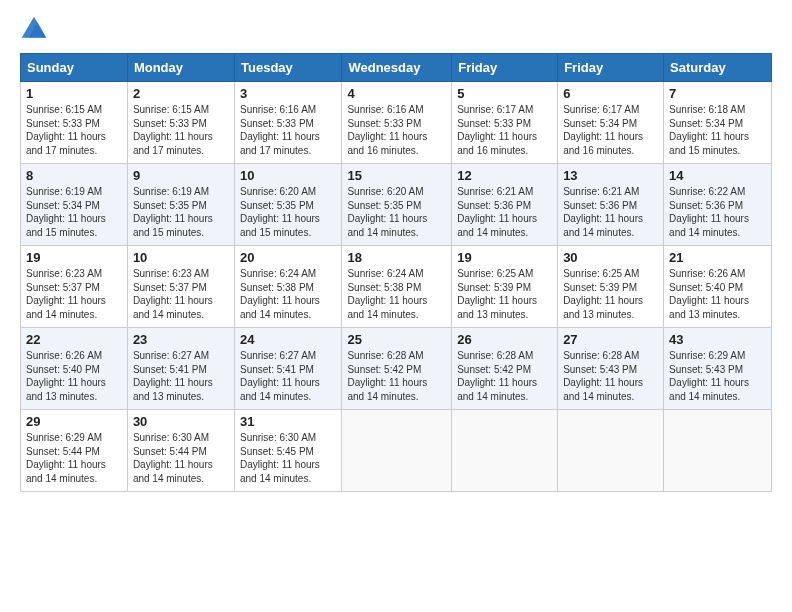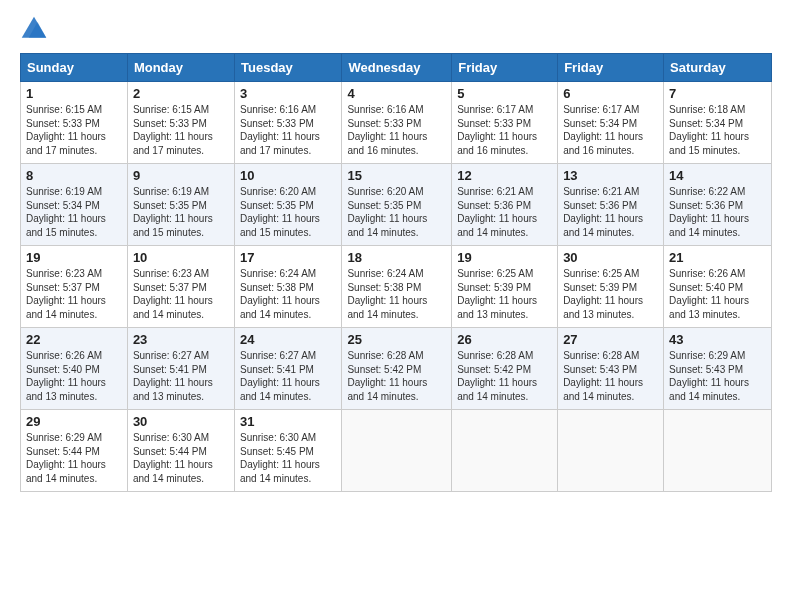--- a/index.html
+++ b/index.html
@@ -248,21 +248,21 @@
       </td>
           <td>
         <span class="day-num">10</span>
         <div class="day-info">
           Sunrise: 6:23 AM<br>
           Sunset: 5:37 PM<br>
           Daylight: 11 hours and 14 minutes.
         </div>
       </td>
           <td>
-        <span class="day-num">17</span>
+        <span class="day-num">20</span>
         <div class="day-info">
           Sunrise: 6:24 AM<br>
           Sunset: 5:38 PM<br>
           Daylight: 11 hours and 14 minutes.
         </div>
       </td>
           <td>
         <span class="day-num">18</span>
         <div class="day-info">
           Sunrise: 6:24 AM<br>

